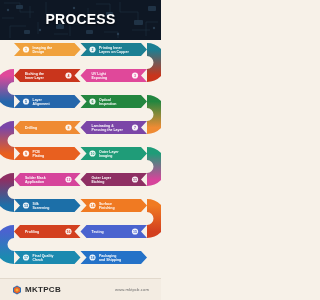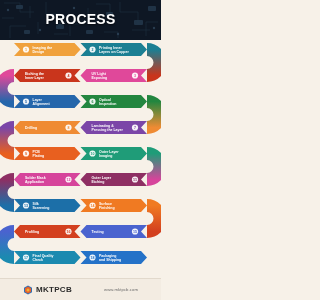--- a/index.html
+++ b/index.html
@@ -29,21 +29,21 @@
 
   
   .flow{position:absolute;left:0;top:40px;width:161px;height:238px;}
   .flow svg{display:block;}
 
   
   .footer{
     position:absolute;left:0;bottom:0;width:161px;height:22px;
     background:#f3ece2;border-top:1px solid #e2d9cc;
     display:flex;align-items:center;justify-content:space-between;
-    padding:0 23px;box-sizing:border-box;
+    padding:0 12px;box-sizing:border-box;
   }
   .brand{display:flex;align-items:center;gap:3px;}
   .brand-name{font-size:8px;font-weight:bold;color:#2b2b2b;letter-spacing:.3px;}
   .footer-url{font-size:4.2px;color:#6b6b6b;letter-spacing:.1px;}
 </style>
 </head>
 <body>
 
 <div class="header">
   <svg class="pcb-bg" viewBox="0 0 161 40">

